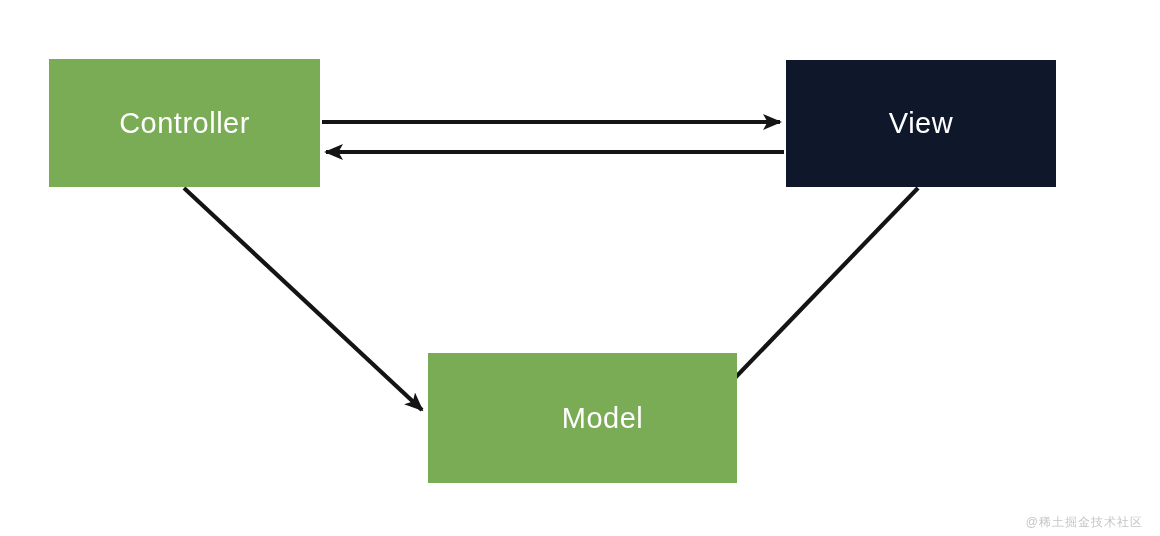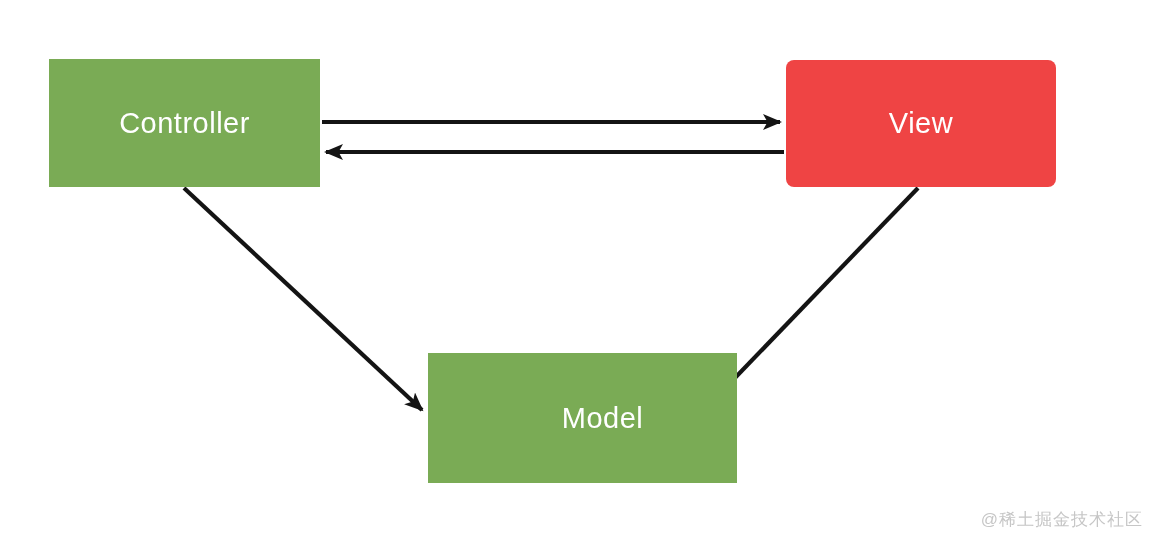--- a/index.html
+++ b/index.html
@@ -39,21 +39,21 @@
   .arrow-line {
     stroke: #141414;
     stroke-width: 4.2;
     fill: none;
   }
   .watermark {
     position: absolute;
     right: 17px;
     bottom: 5px;
     color: #c6c6c6;
-    font-size: 17px;
+    font-size: 12px;
     letter-spacing: 1px;
     user-select: none;
   }
 </style>
 </head>
 <body>
 
 <div class="canvas" style="background: rgb(255, 255, 255);">
 
   <svg class="arrow-layer" viewBox="0 0 1160 536" xmlns="http://www.w3.org/2000/svg">
@@ -65,21 +65,21 @@
     <line class="arrow-line" x1="322" y1="122" x2="780" y2="122" marker-end="url(#arrowhead)" style="stroke: rgb(20, 20, 20);"></line>
     <line class="arrow-line" x1="784" y1="152" x2="326" y2="152" marker-end="url(#arrowhead)" style="stroke: rgb(20, 20, 20);"></line>
     <line class="arrow-line" x1="184" y1="188" x2="422" y2="410" marker-end="url(#arrowhead)" style="stroke: rgb(20, 20, 20);"></line>
     <line class="arrow-line" x1="918" y1="188" x2="706" y2="408" marker-end="url(#arrowhead)" style="stroke: rgb(20, 20, 20);"></line>
   </svg>
 
   <div class="node node-controller" style="background: rgb(122, 171, 85); color: rgb(255, 255, 255);">
     <span>Controller</span>
   </div>
 
-  <div class="node node-view" style="background: #ef4444; color: rgb(255, 255, 255); border-radius: 8px;">
+  <div class="node node-view" style="background: #0f172a; color: rgb(255, 255, 255);">
     <span>View</span>
   </div>
 
   <div class="node node-model" style="background: rgb(122, 171, 85); color: rgb(255, 255, 255); padding-left: 40px;">
     <span>Model</span>
   </div>
 
   <div class="watermark" style="color: rgb(198, 198, 198);">@稀土掘金技术社区</div>
 
 </div>

